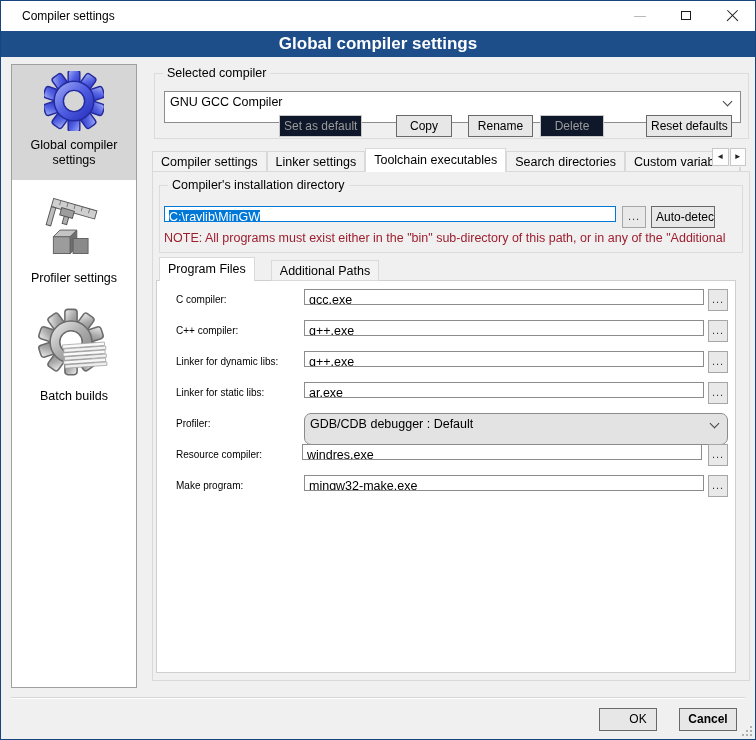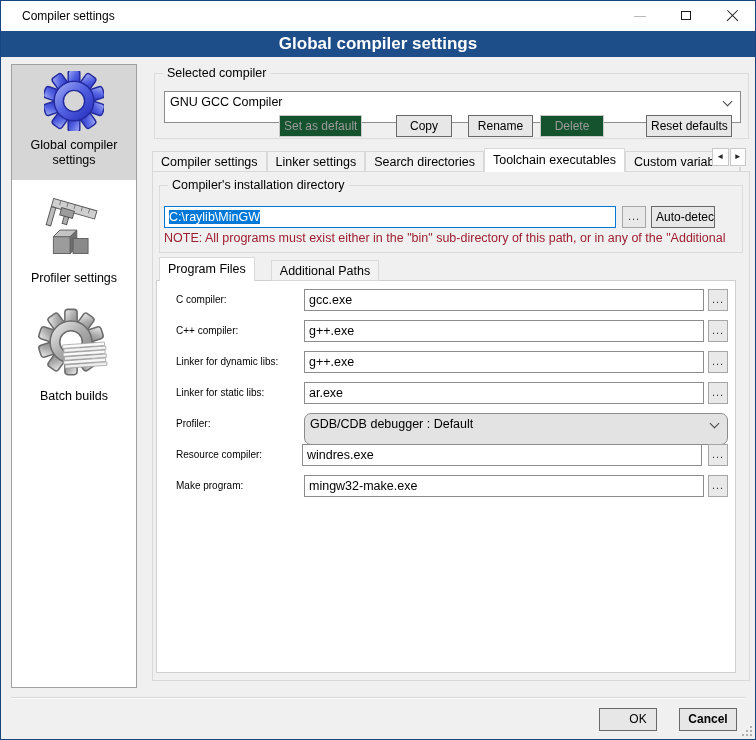--- a/index.html
+++ b/index.html
@@ -25,24 +25,24 @@
   
   .sidebar { position:absolute; left:10px; top:63px; width:126px; height:624px; background:#fff; border:1px solid #a0a0a0; }
   .side-item { width:100%; text-align:center; padding-top:8px; cursor:default; }
   .side-item.selected { background:#d6d6d6; height:115px; padding-top:6px; }
   .side-label { font-size:12.5px; line-height:15px; margin-top:3px; padding:0 6px; }
   
   .group { position:absolute; border:1px solid #dcdcdc; }
   .group-label { position:absolute; top:-8px; left:8px; background:#f0f0f0; padding:0 4px; font-size:12.5px; line-height:15px; white-space:nowrap; }
   
   .btn { position:absolute; height:22px; background:#e7e7e7; border:1px solid #696969; font-size:12px; text-align:center; line-height:20px; padding:0 4px; white-space:nowrap; overflow:hidden; }
-  .btn.disabled { background:#14532d; border-color:#c9c9c9; color:#9b9b9b; }
+  .btn.disabled { background:#0f172a; border-color:#c9c9c9; color:#9b9b9b; }
   .tinybtn { position:absolute; width:20px; height:22px; background:#e9e9e9; border:1px solid #a6a6a6; font-size:11px; text-align:center; line-height:18px; letter-spacing:1px; color:#333; }
   
-  .tfield { position:absolute; height:22px; background:#fff; border:1px solid #8c8c8c; font-size:12.5px; line-height:20px; padding:0 4px; white-space:nowrap; overflow:hidden; }
+  .tfield { position:absolute; height:16px; background:#fff; border:1px solid #8c8c8c; font-size:12.5px; line-height:20px; padding:0 4px; white-space:nowrap; overflow:hidden; }
   .flabel { position:absolute; font-size:10px; line-height:22px; white-space:nowrap; }
   .combo { position:absolute; height:32px; background:#fff; border:1px solid #8c8c8c; font-size:12.5px; line-height:20px; padding:0 22px 0 5px; white-space:nowrap; overflow:hidden; }
   .combo.gray { background:#e3e3e3;border-radius:7px; }
   .chev { position:absolute; right:9px; top:6px; width:7px; height:7px; border-right:1.4px solid #444; border-bottom:1.4px solid #444; transform:rotate(45deg); }
   .path-input { border:1px solid #0078d7; }
   .sel { background:#0078d7; color:#fff; }
   .note { position:absolute; color:#9e1e30; font-size:12.5px; white-space:nowrap; overflow:hidden; }
   
   .tabstrip { position:absolute; left:151px; top:147px; width:594px; height:24px; display:flex; align-items:flex-end; overflow:hidden; }
   .tab { height:21px; line-height:20px; padding:0 8px; background:#f2f2f2; border:1px solid #d9d9d9; font-size:12.5px; white-space:nowrap; flex:none; }
@@ -176,22 +176,22 @@
   </div>
   <div class="btn disabled" style="left:278px; top:114px; width:83px;">Set as default</div>
   <div class="btn" style="left:395px; top:114px; width:56px;">Copy</div>
   <div class="btn" style="left:467px; top:114px; width:65px;">Rename</div>
   <div class="btn disabled" style="left:539px; top:114px; width:64px;">Delete</div>
   <div class="btn" style="left:645px; top:114px; width:86px;">Reset defaults</div>
 
   <div class="tabstrip">
     <div class="tab">Compiler settings</div>
     <div class="tab">Linker settings</div>
+    <div class="tab active">Toolchain executables</div>
     <div class="tab">Search directories</div>
-    <div class="tab active">Toolchain executables</div>
     <div class="tab">Custom variables</div>
     <div class="tab">Build options</div>
   </div>
   <div class="tab-arrows">
     <div class="arrow-btn">◄</div>
     <div class="arrow-btn">►</div>
   </div>
 
   <div class="tabpage"></div>
 

